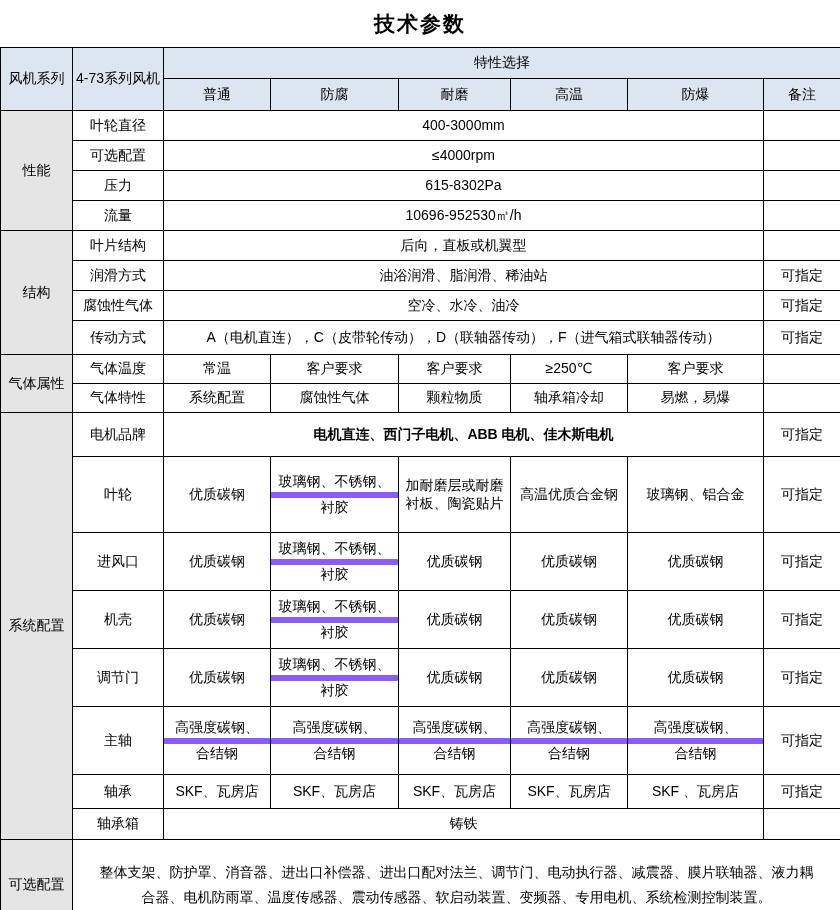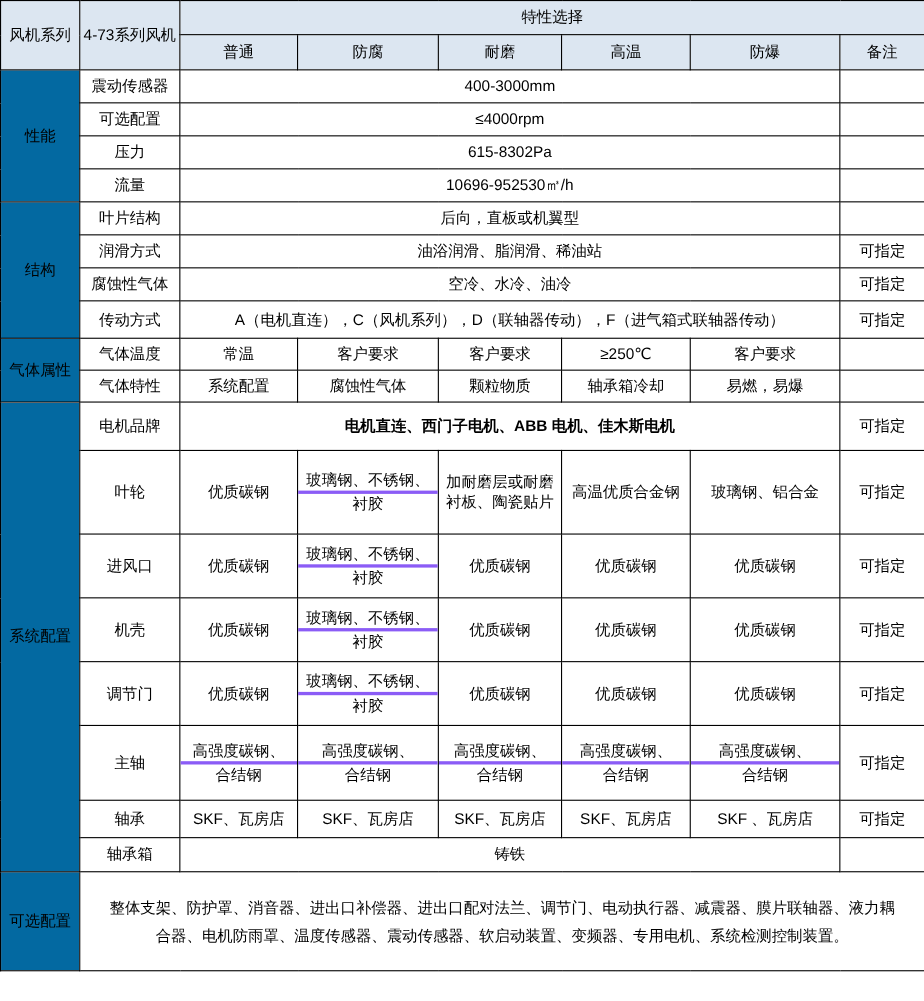--- a/index.html
+++ b/index.html
@@ -4,35 +4,36 @@
 <style>
   html,body{margin:0;padding:0;background:#ffffff;}
   body{width:840px;font-family:"Liberation Sans","DejaVu Sans",sans-serif;color:#000;}
   .page{width:840px;height:910px;background:#fff;}
   .title{height:47px;display:flex;align-items:center;justify-content:center;
          font-size:21px;font-weight:bold;letter-spacing:2px;}
   table{border-collapse:collapse;table-layout:fixed;width:840px;}
   td{border:1px solid #000;text-align:center;vertical-align:middle;
      font-size:14px;line-height:1.25;padding:1px 2px;overflow:hidden;word-break:break-all;}
   .hd{background:#dce6f1;}
-  .grp{background:#0369a1;font-size:14px;}
+  .grp{background:#e5e5e5;font-size:14px;}
   .bold{font-weight:bold;}
   .split{padding:0;}
   .split .inner{display:flex;flex-direction:column;height:100%;}
   .split .inner > div{flex:1;display:flex;align-items:center;justify-content:center;padding:1px 2px;}
-  .split .inner > div:first-child{border-bottom:3px solid #8b5cf6;}
+  .split .inner > div:first-child{border-bottom:6px solid #8b5cf6;}
   .opt-text{padding:4px 20px;text-align:center;line-height:1.75;word-break:break-all;}
   tr.h31{height:31px;} tr.h26{height:32px;} tr.h30{height:30px;} tr.h34{height:34px;}
   tr.h29{height:29px;} tr.h44{height:44px;} tr.h63{height:76px;} tr.h58{height:58px;}
   tr.h68{height:68px;} tr.h90{height:90px;margin-left:28px;}
 </style>
 </head>
 <body>
 
 <div class="page">
+  <div class="title">技术参数</div>
 
   <table>
     <colgroup>
       <col style="width:72px">
         <col style="width:91px">
         <col style="width:107px">
         <col style="width:128px">
       <col style="width:112px">
         <col style="width:117px">
         <col style="width:136px">
@@ -49,21 +50,21 @@
       <td class="hd">普通</td>
       <td class="hd">防腐</td>
       <td class="hd">耐磨</td>
       <td class="hd">高温</td>
       <td class="hd">防爆</td>
       <td class="hd">备注</td>
     </tr>
 
     <tr class="h30">
       <td class="grp" rowspan="4">性能</td>
-      <td>震动传感器</td>
+      <td>叶轮直径</td>
       <td colspan="5">400-3000mm</td>
       <td></td>
     </tr>
     <tr class="h30">
       <td>可选配置</td>
       <td colspan="5">≤4000rpm</td>
       <td></td>
     </tr>
     <tr class="h30">
       <td>压力</td>
@@ -87,21 +88,21 @@
       <td colspan="5">油浴润滑、脂润滑、稀油站</td>
       <td>可指定</td>
     </tr>
     <tr class="h30">
       <td>腐蚀性气体</td>
       <td colspan="5">空冷、水冷、油冷</td>
       <td>可指定</td>
     </tr>
     <tr class="h34">
       <td>传动方式</td>
-      <td colspan="5">A（电机直连），C（风机系列），D（联轴器传动），F（进气箱式联轴器传动）</td>
+      <td colspan="5">A（电机直连），C（皮带轮传动），D（联轴器传动），F（进气箱式联轴器传动）</td>
       <td>可指定</td>
     </tr>
 
     <tr class="h29">
       <td class="grp" rowspan="2">气体属性</td>
       <td>气体温度</td>
       <td>常温</td>
       <td>客户要求</td>
       <td>客户要求</td>
       <td>≥250℃</td>

